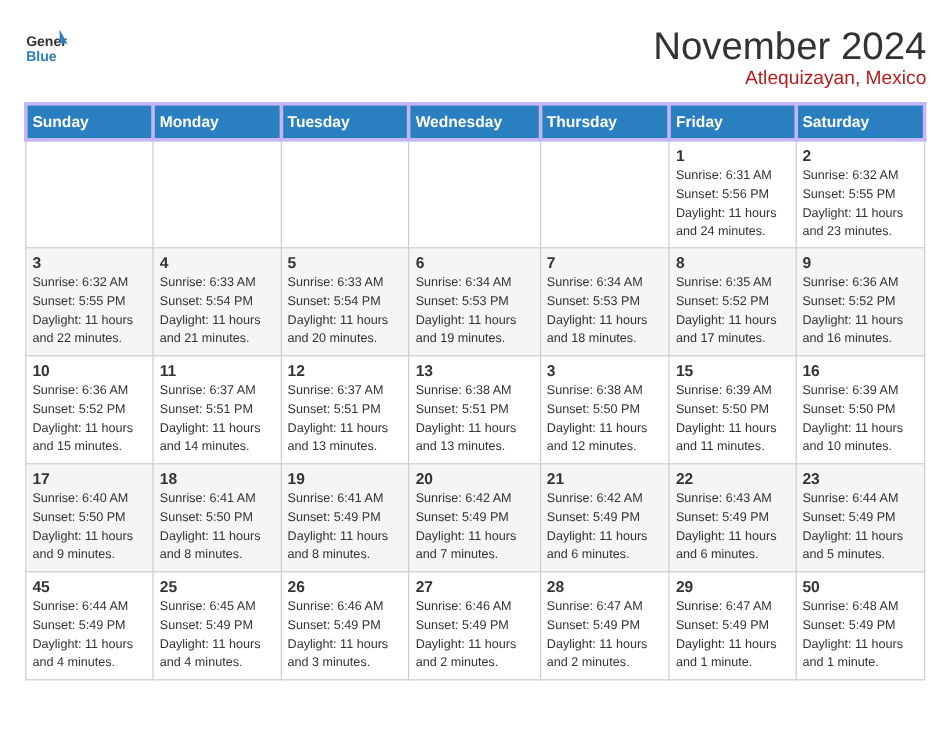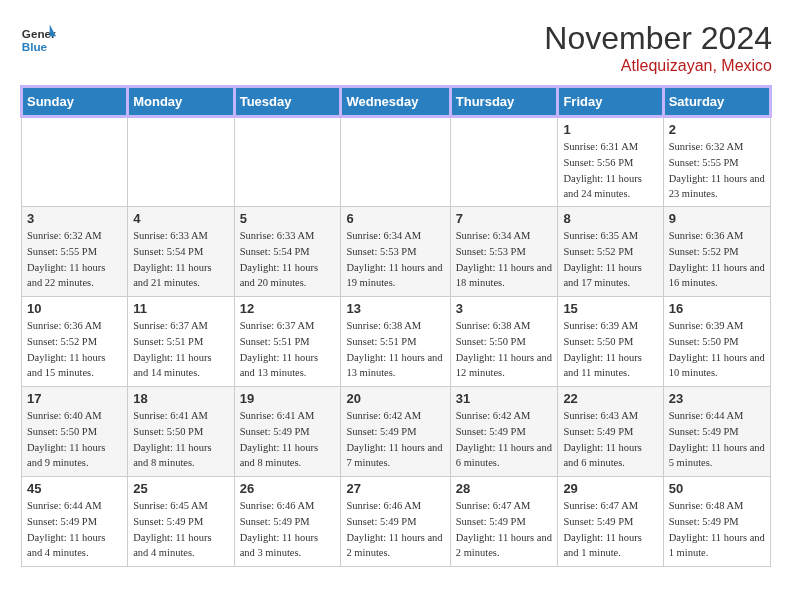--- a/index.html
+++ b/index.html
@@ -67,21 +67,20 @@
       font-size: 13px;
       font-weight: bold;
       color: #333;
       display: block;
       margin-bottom: 2px;
     }
     .day-info {
       color: #333;
       line-height: 1.5;
       font-size: 10.5px;
-      font-family: Liberation Serif, serif;
     }
     .empty {
       background: #fff !important;
     }
   </style>
 </head>
 <body>
 
 <div class="header">
   <div class="logo">
@@ -196,21 +195,21 @@
         </td>
         <td>
           <span class="day-num">19</span>
           <div class="day-info">Sunrise: 6:41 AM<br>Sunset: 5:49 PM<br>Daylight: 11 hours and 8 minutes.</div>
         </td>
         <td>
           <span class="day-num">20</span>
           <div class="day-info">Sunrise: 6:42 AM<br>Sunset: 5:49 PM<br>Daylight: 11 hours and 7 minutes.</div>
         </td>
         <td>
-          <span class="day-num">31</span>
+          <span class="day-num">21</span>
           <div class="day-info">Sunrise: 6:42 AM<br>Sunset: 5:49 PM<br>Daylight: 11 hours and 6 minutes.</div>
         </td>
         <td>
           <span class="day-num">22</span>
           <div class="day-info">Sunrise: 6:43 AM<br>Sunset: 5:49 PM<br>Daylight: 11 hours and 6 minutes.</div>
         </td>
         <td>
           <span class="day-num">23</span>
           <div class="day-info">Sunrise: 6:44 AM<br>Sunset: 5:49 PM<br>Daylight: 11 hours and 5 minutes.</div>
         </td>

